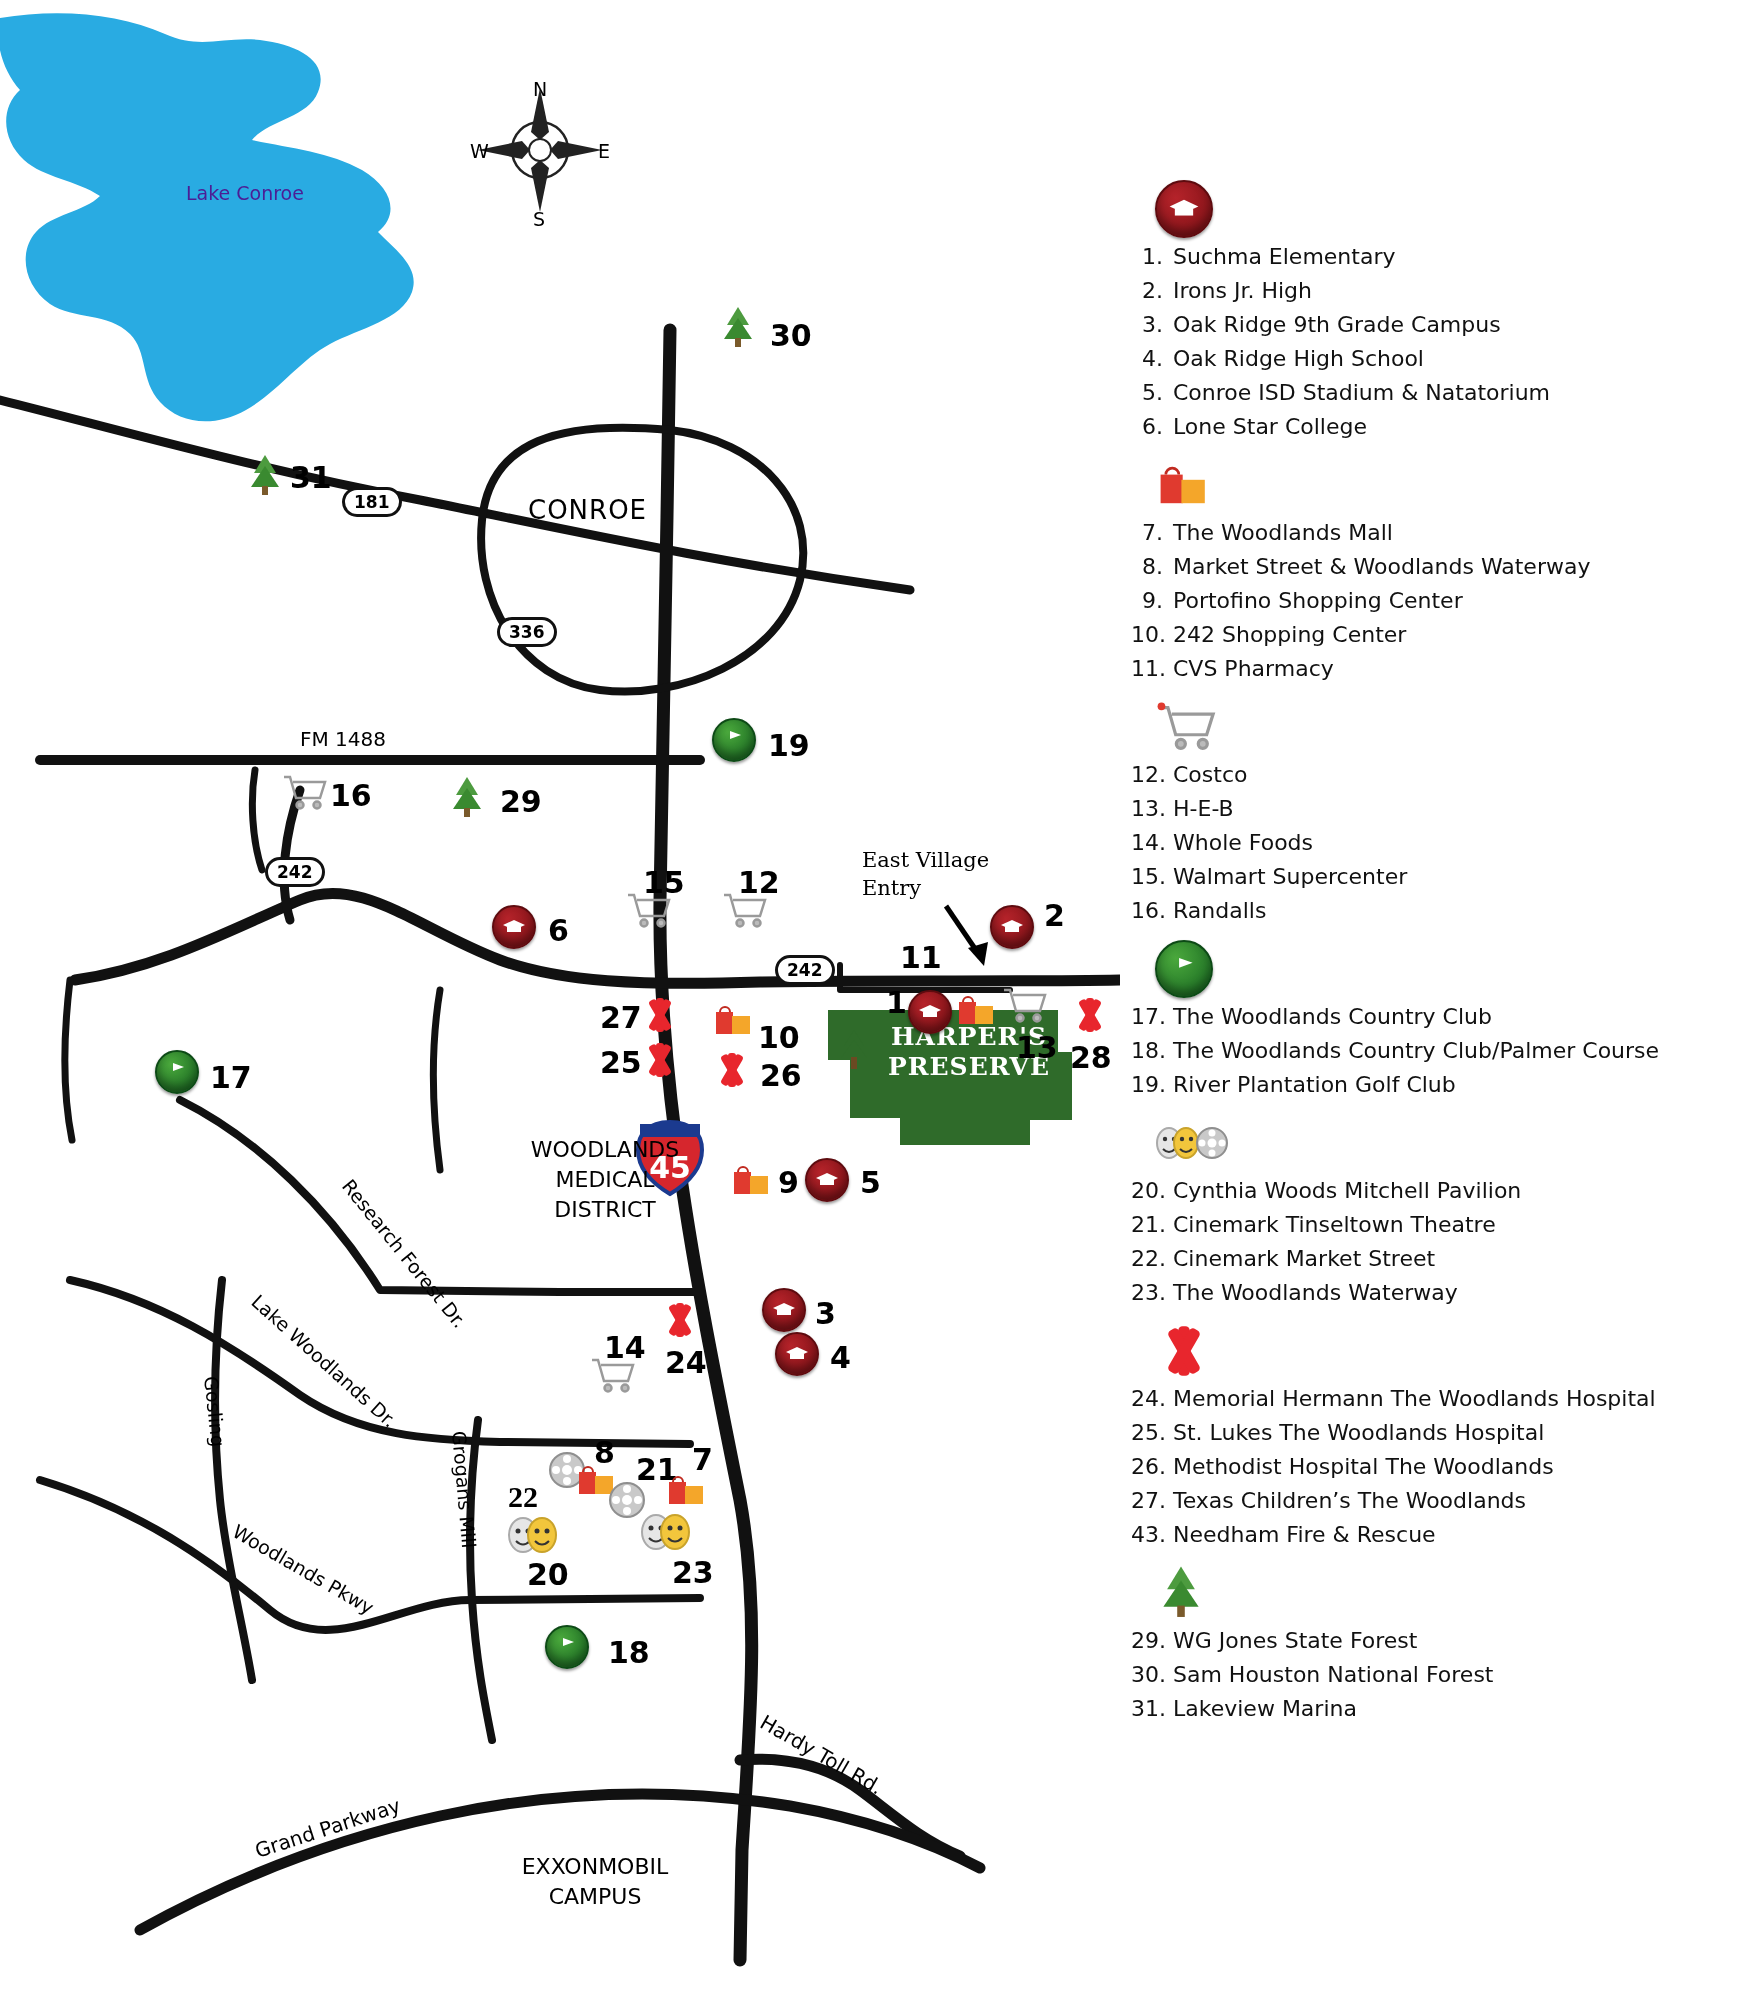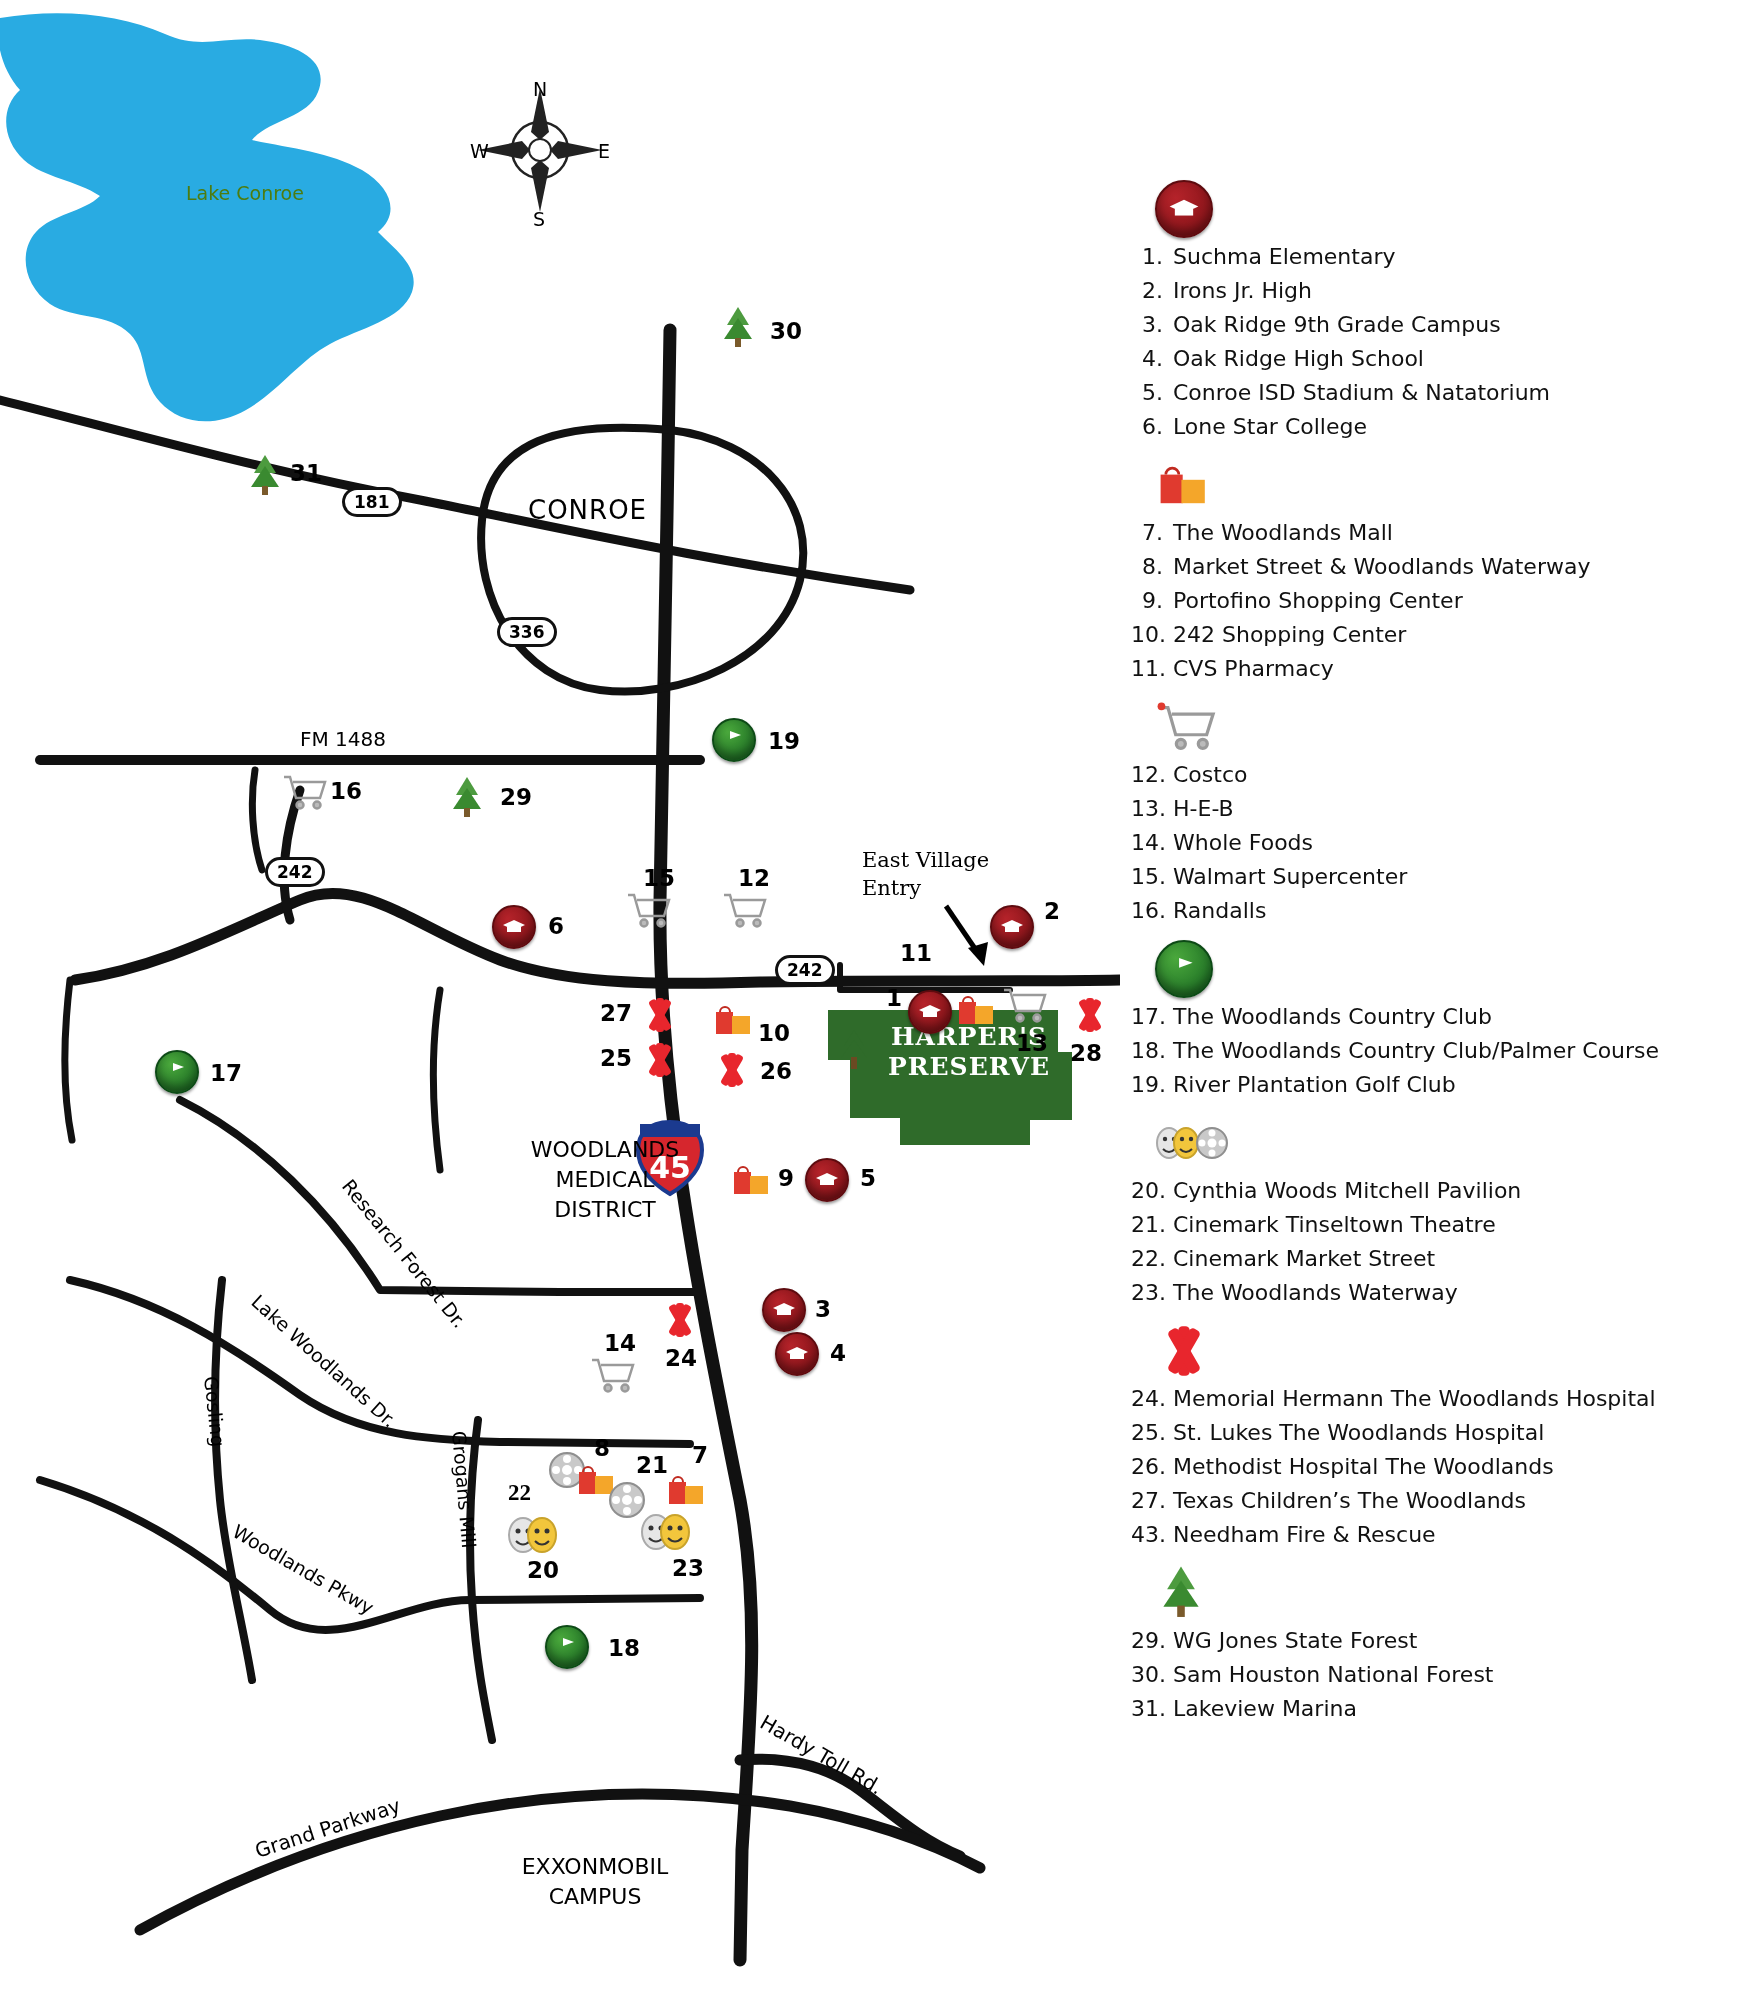--- a/index.html
+++ b/index.html
@@ -28,25 +28,25 @@
 
   .map-label {
     position: absolute;
     font-family: "DejaVu Sans", sans-serif;
     color: #000;
     white-space: nowrap;
     pointer-events: none;
   }
   .lake-label {
     font-size: 19px;
-    color: #4d7c0f;
+    color: #4c1d95;
   }
   .city-label { font-size: 26px; letter-spacing: 1px; }
   .rd-label { font-size: 17px; }
-  .num-label { font-size: 23px; font-weight: bold; }
+  .num-label { font-size: 30px; font-weight: bold; }
   .hwy-shield {
     position: absolute;
     border: 3px solid #111;
     border-radius: 22px;
     background: #fff;
     font-size: 17px;
     font-weight: bold;
     text-align: center;
     padding: 2px 9px;
     line-height: 20px;

